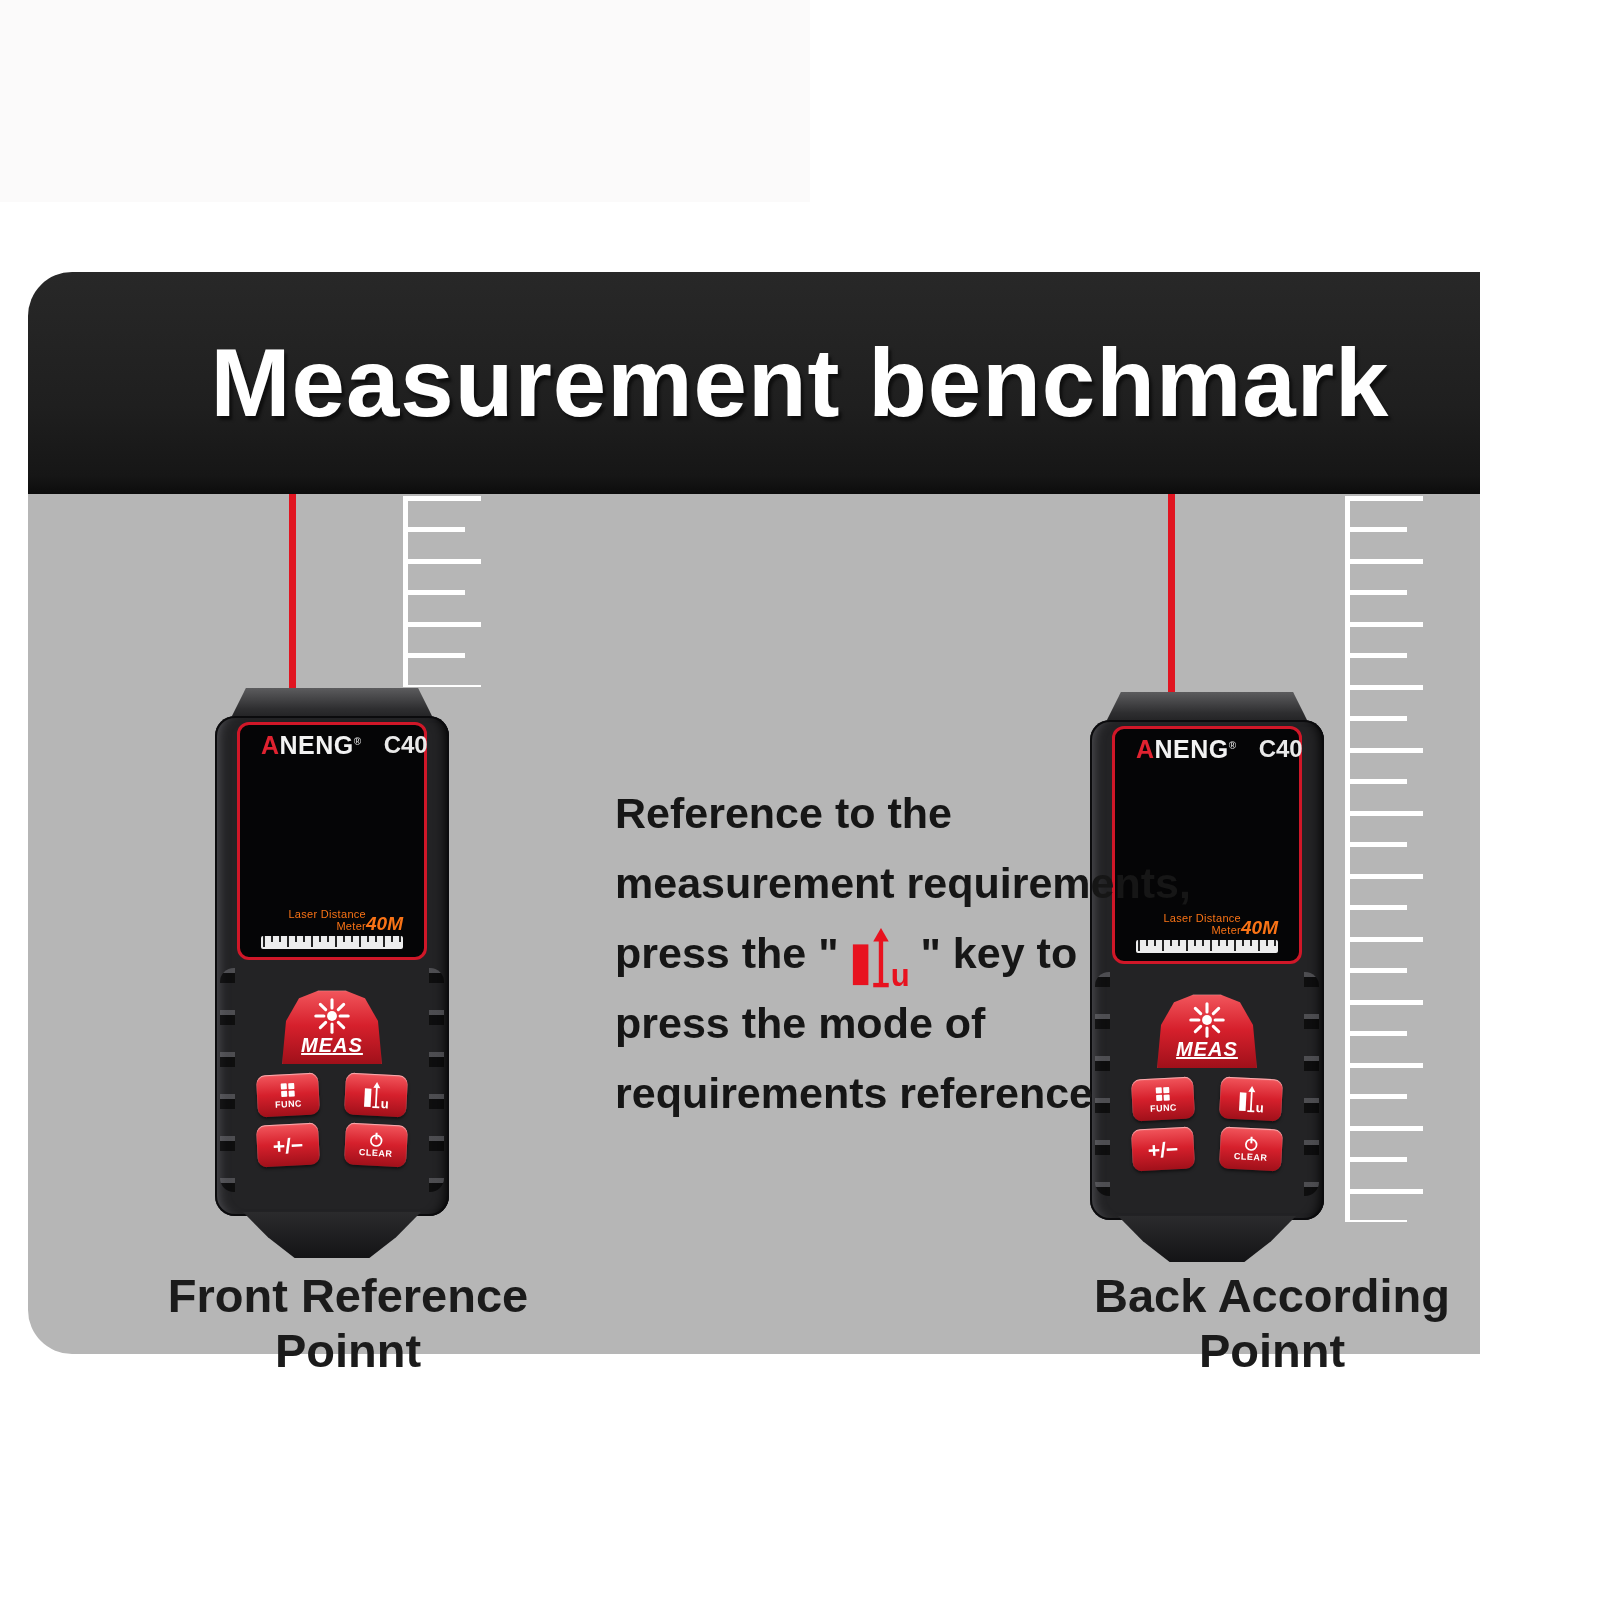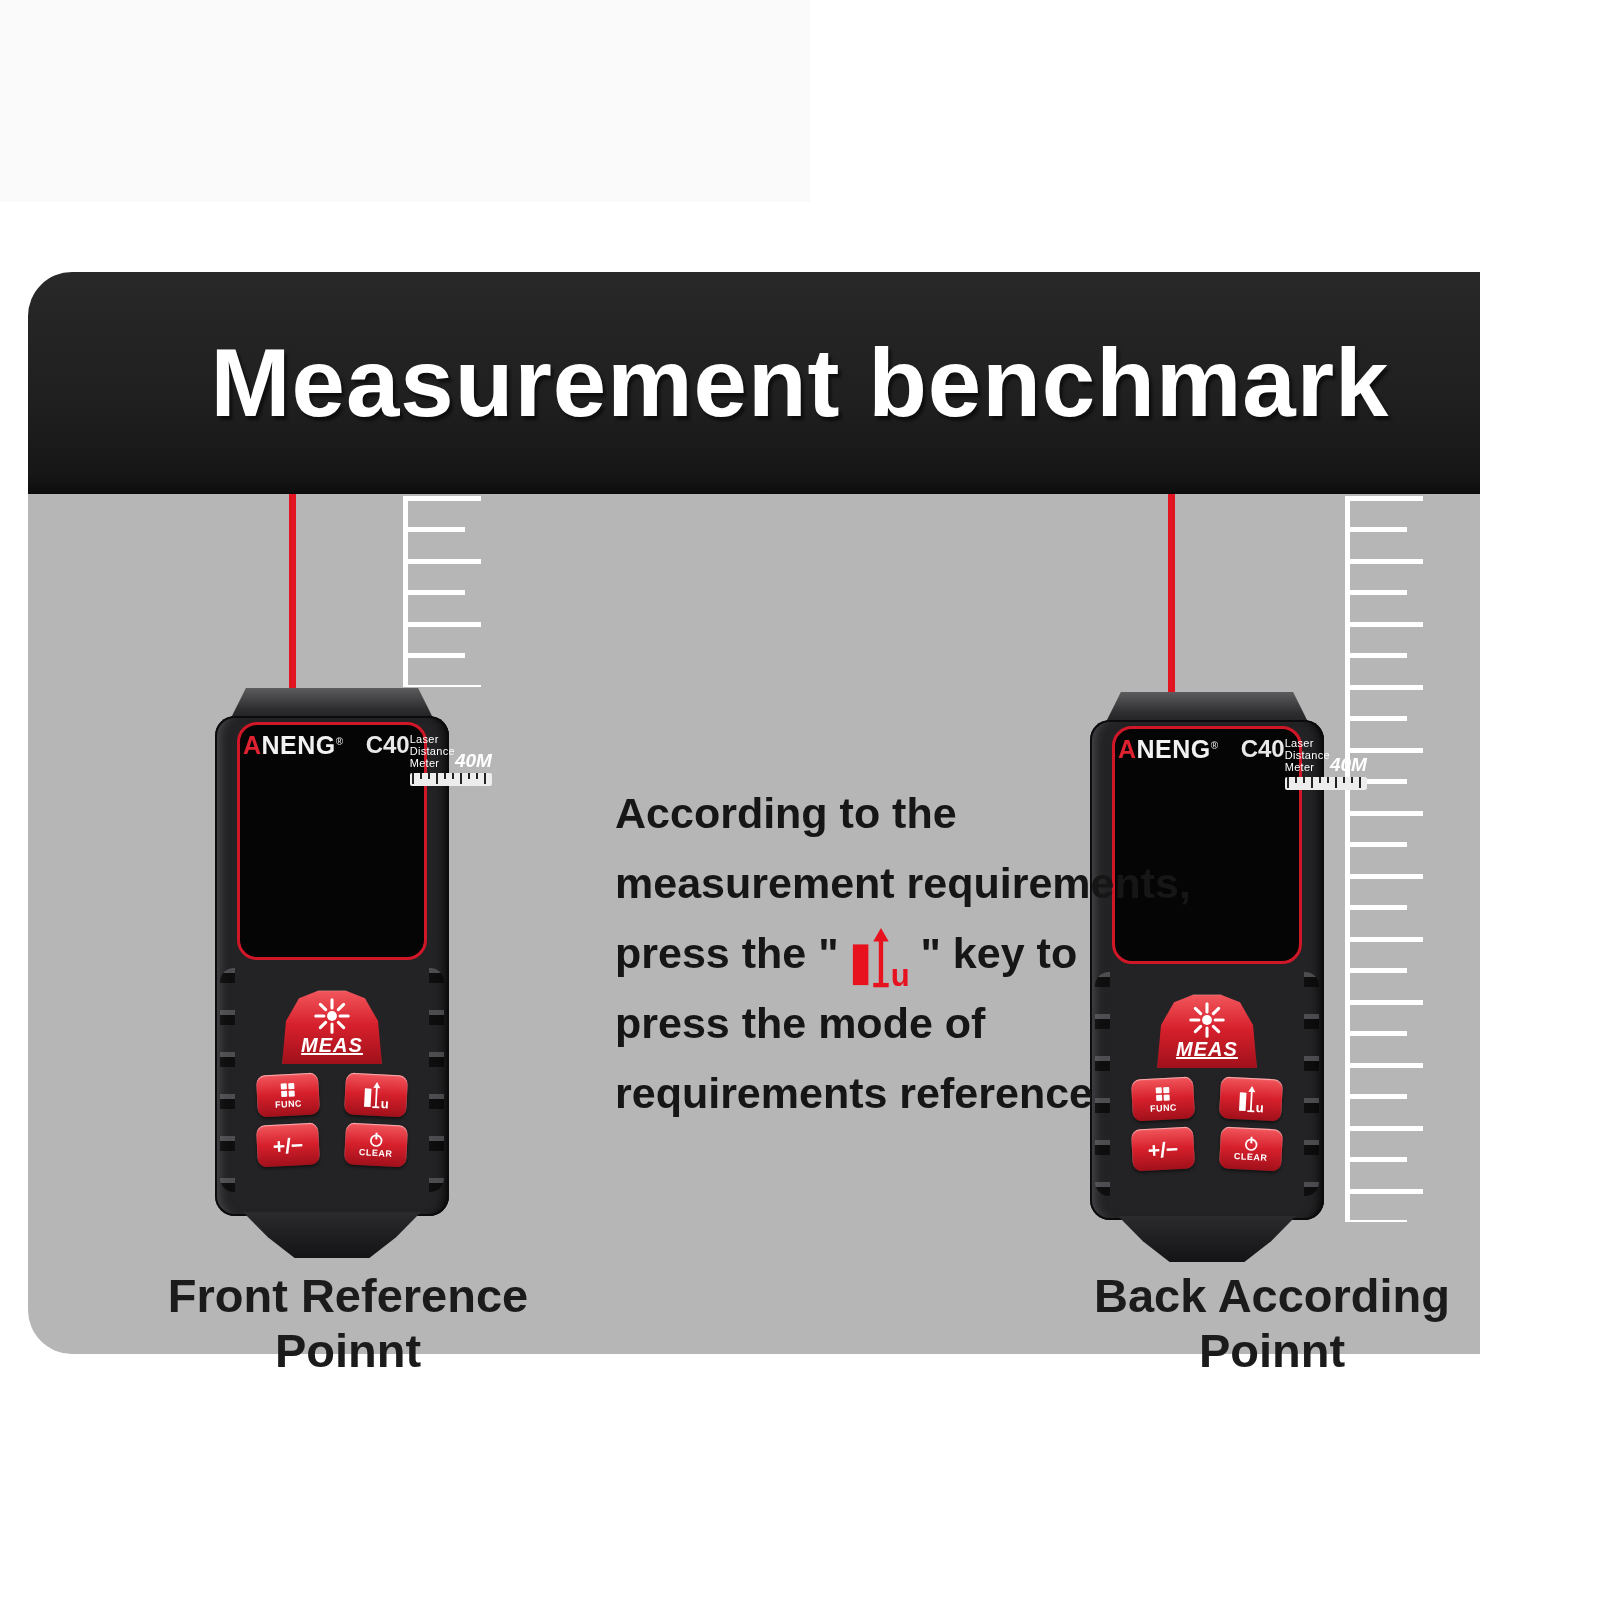--- a/index.html
+++ b/index.html
@@ -59,28 +59,28 @@
     background-image:
       repeating-linear-gradient(180deg,rgba(130,130,136,.45) 0 5px,rgba(0,0,0,.6) 5px 15px,rgba(0,0,0,0) 15px 42px),
       repeating-linear-gradient(180deg,rgba(130,130,136,.45) 0 5px,rgba(0,0,0,.6) 5px 15px,rgba(0,0,0,0) 15px 42px);
     background-size:15px 100%,15px 100%;
     background-position:left top,right top;background-repeat:no-repeat;}
   .dev-foot{position:absolute;bottom:0;left:28px;right:28px;height:46px;
     background:linear-gradient(180deg,#2b2b2d,#141416);
     clip-path:polygon(0 0,100% 0,86% 55%,71% 100%,29% 100%,14% 55%);}
 
   .screen{position:absolute;top:34px;left:22px;width:190px;height:238px;z-index:2;
-    background:#050506;border:3px solid var(--screen-border-red);border-radius:20px;
-    display:flex;flex-direction:row;justify-content:space-between;padding:8px 3px;}
+    background:#050506;border:3px solid var(--screen-border-red);border-radius:12px;
+    display:flex;flex-direction:column;justify-content:space-between;padding:8px 21px;}
   .scr-head{display:flex;justify-content:space-between;align-items:flex-start;}
   .brand{color:#f2f2f2;font-weight:bold;font-size:25px;letter-spacing:.5px;line-height:1;}
   .brand .a{color:#e02230;}
   .brand sup{font-size:10px;color:#cfcfcf;}
   .model{color:#e9e9e9;font-size:24px;font-weight:bold;line-height:1;margin-left:22px;}
-  .scr-foot .row{display:flex;justify-content:space-between;align-items:flex-end;color:#ffffff;}
+  .scr-foot .row{display:flex;justify-content:space-between;align-items:flex-end;color:#f97316;text-align:right;}
   .sf-label{font-size:11px;letter-spacing:.3px;}
   .sf-range{font-size:19px;font-weight:bold;font-style:italic;line-height:.9;}
   .tape{height:13px;margin-top:4px;border-radius:2px;background-color:#ededed;
     background-image:
       repeating-linear-gradient(to right,#222 0 2px,rgba(0,0,0,0) 2px 24px),
       repeating-linear-gradient(to right,#222 0 2px,rgba(0,0,0,0) 2px 8px);
     background-size:100% 11px,100% 6px;background-position:2px 0,2px 0;background-repeat:no-repeat;}
 
   .btn{position:absolute;display:flex;flex-direction:column;align-items:center;justify-content:center;
     background:linear-gradient(180deg,#f2575d 0%,var(--button-red) 48%,#a0101a 100%);
@@ -252,21 +252,21 @@
       <svg width="16" height="16" viewBox="0 0 24 24">
         <circle cx="12" cy="13" r="8" fill="none" stroke="#fff" stroke-width="2.6"></circle>
         <line x1="12" y1="1" x2="12" y2="11" stroke="#fff" stroke-width="3"></line>
       </svg>
       <span class="tiny">CLEAR</span>
     </div>
     <div class="dev-foot"></div>
   </div>
 
   <div class="instruction">
-    <div class="ln">According to the</div>
+    <div class="ln">Reference to the</div>
     <div class="ln">measurement requirements,</div>
     <div class="ln">
       <span>press the "</span>
       <svg class="ref-inline" width="62" height="62" viewBox="0 0 64 64">
         <rect x="4" y="19" width="16" height="42" fill="#e8121f"></rect>
         <line x1="33" y1="61" x2="33" y2="12" stroke="#e8121f" stroke-width="4.5"></line>
         <polygon points="33,2 25,16 41,16" fill="#e8121f"></polygon>
         <line x1="25" y1="61" x2="41" y2="61" stroke="#e8121f" stroke-width="4.5"></line>
         <text x="43" y="62" font-size="32" font-weight="bold" fill="#e8121f">u</text>
       </svg>

